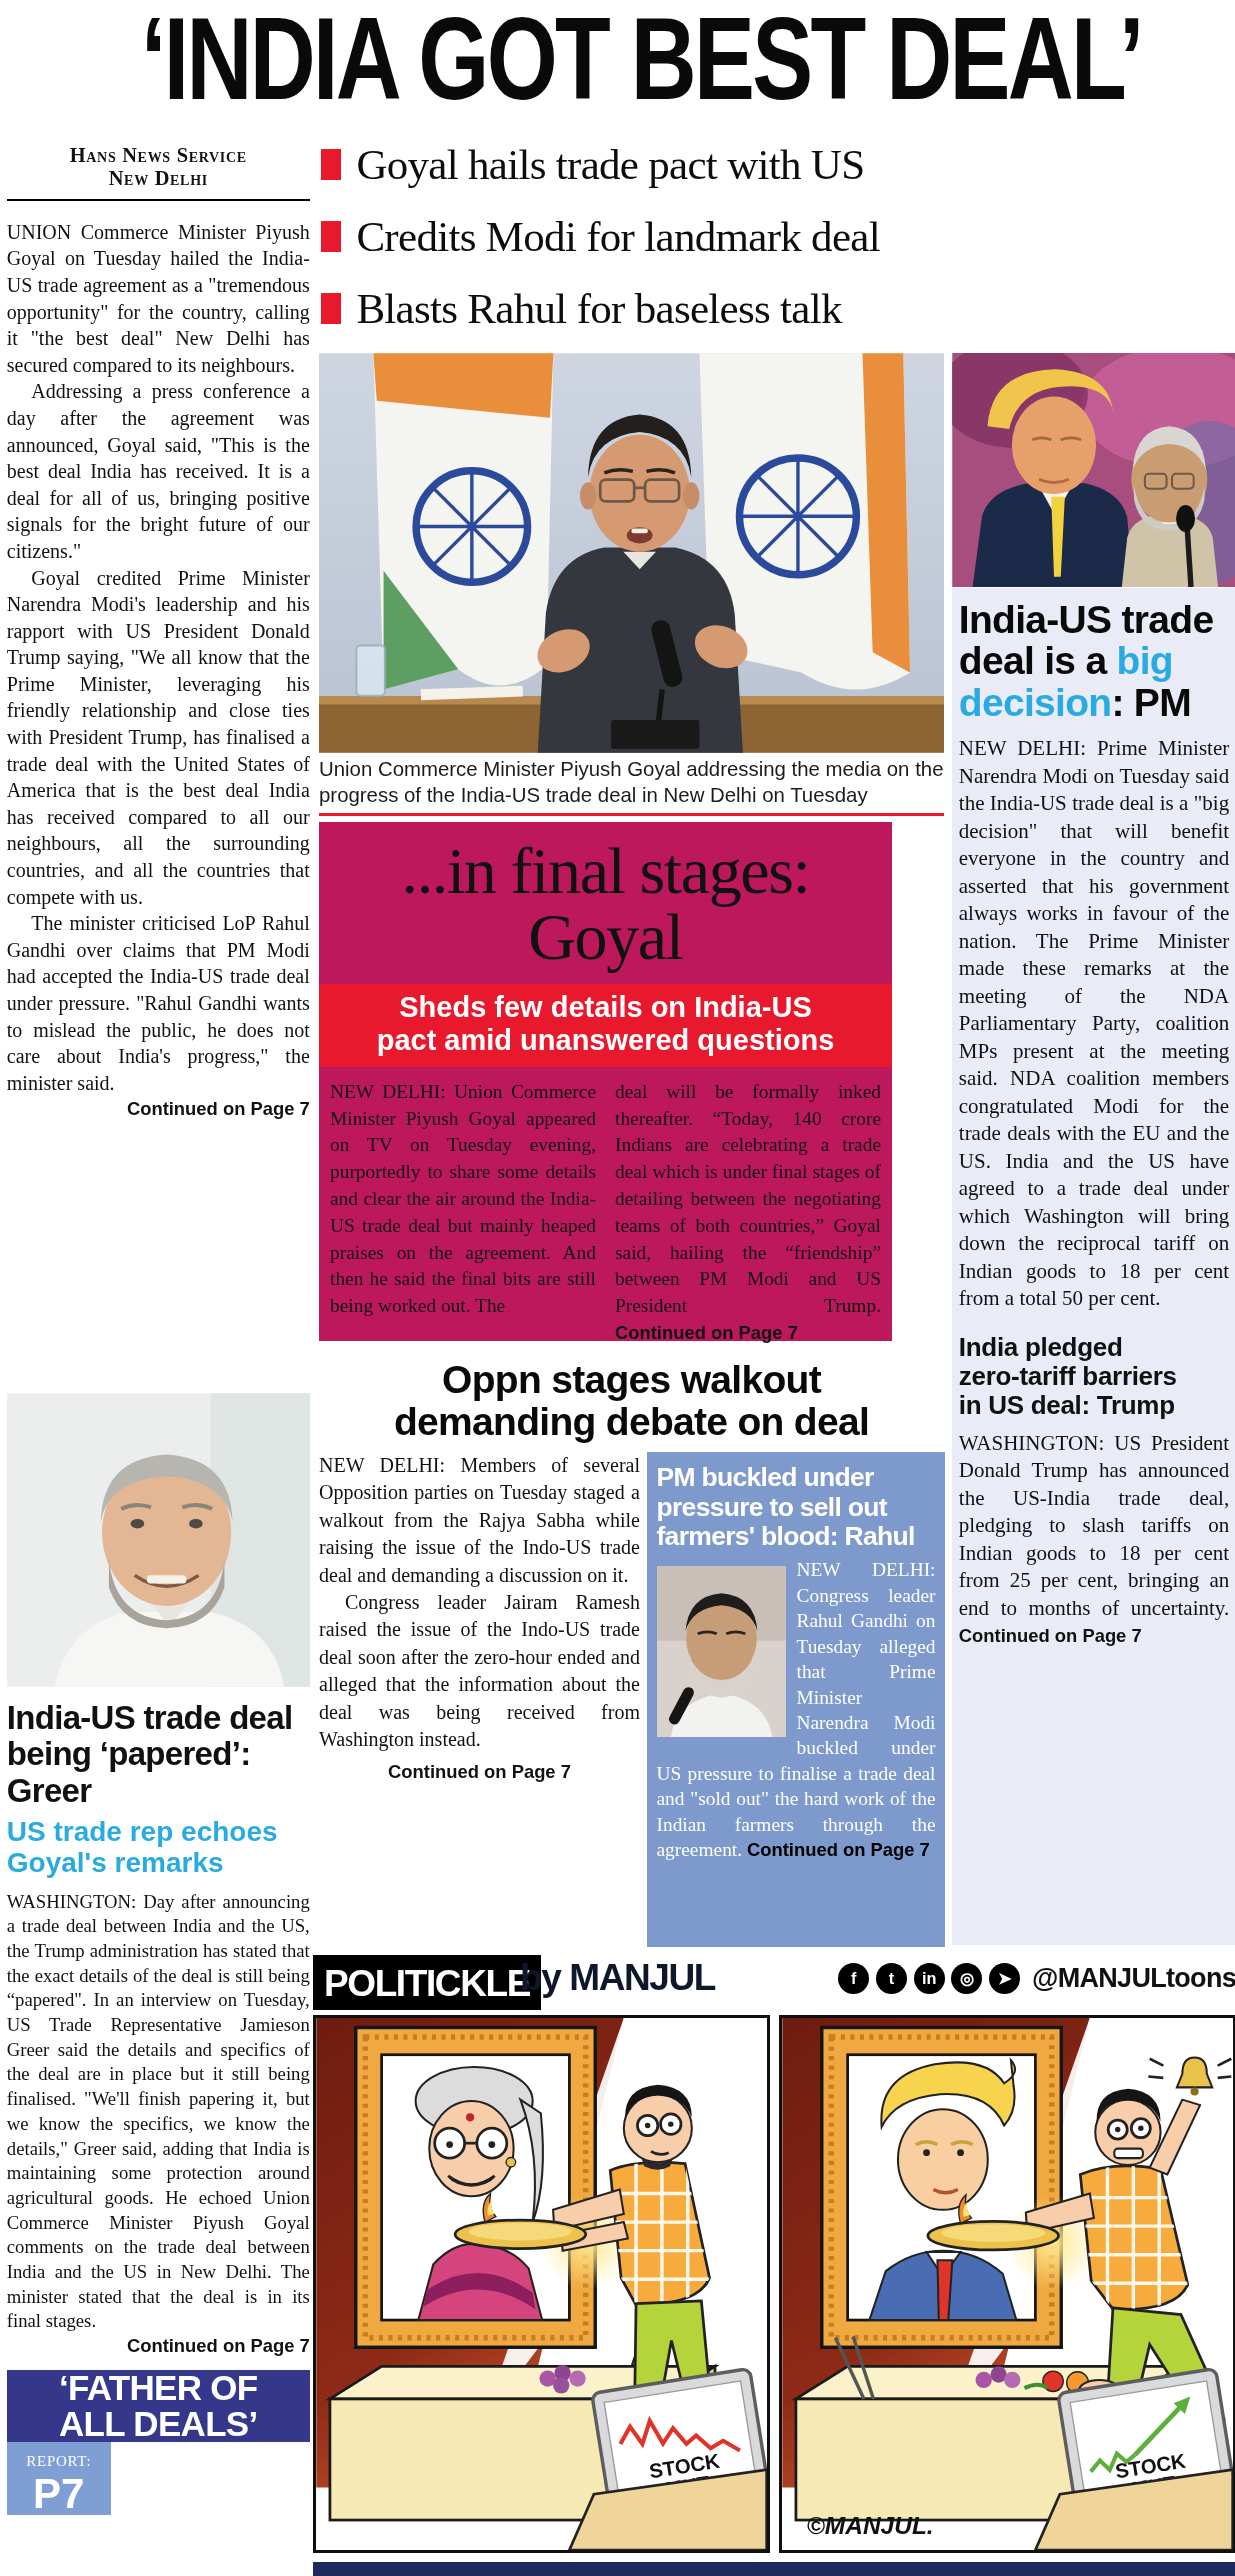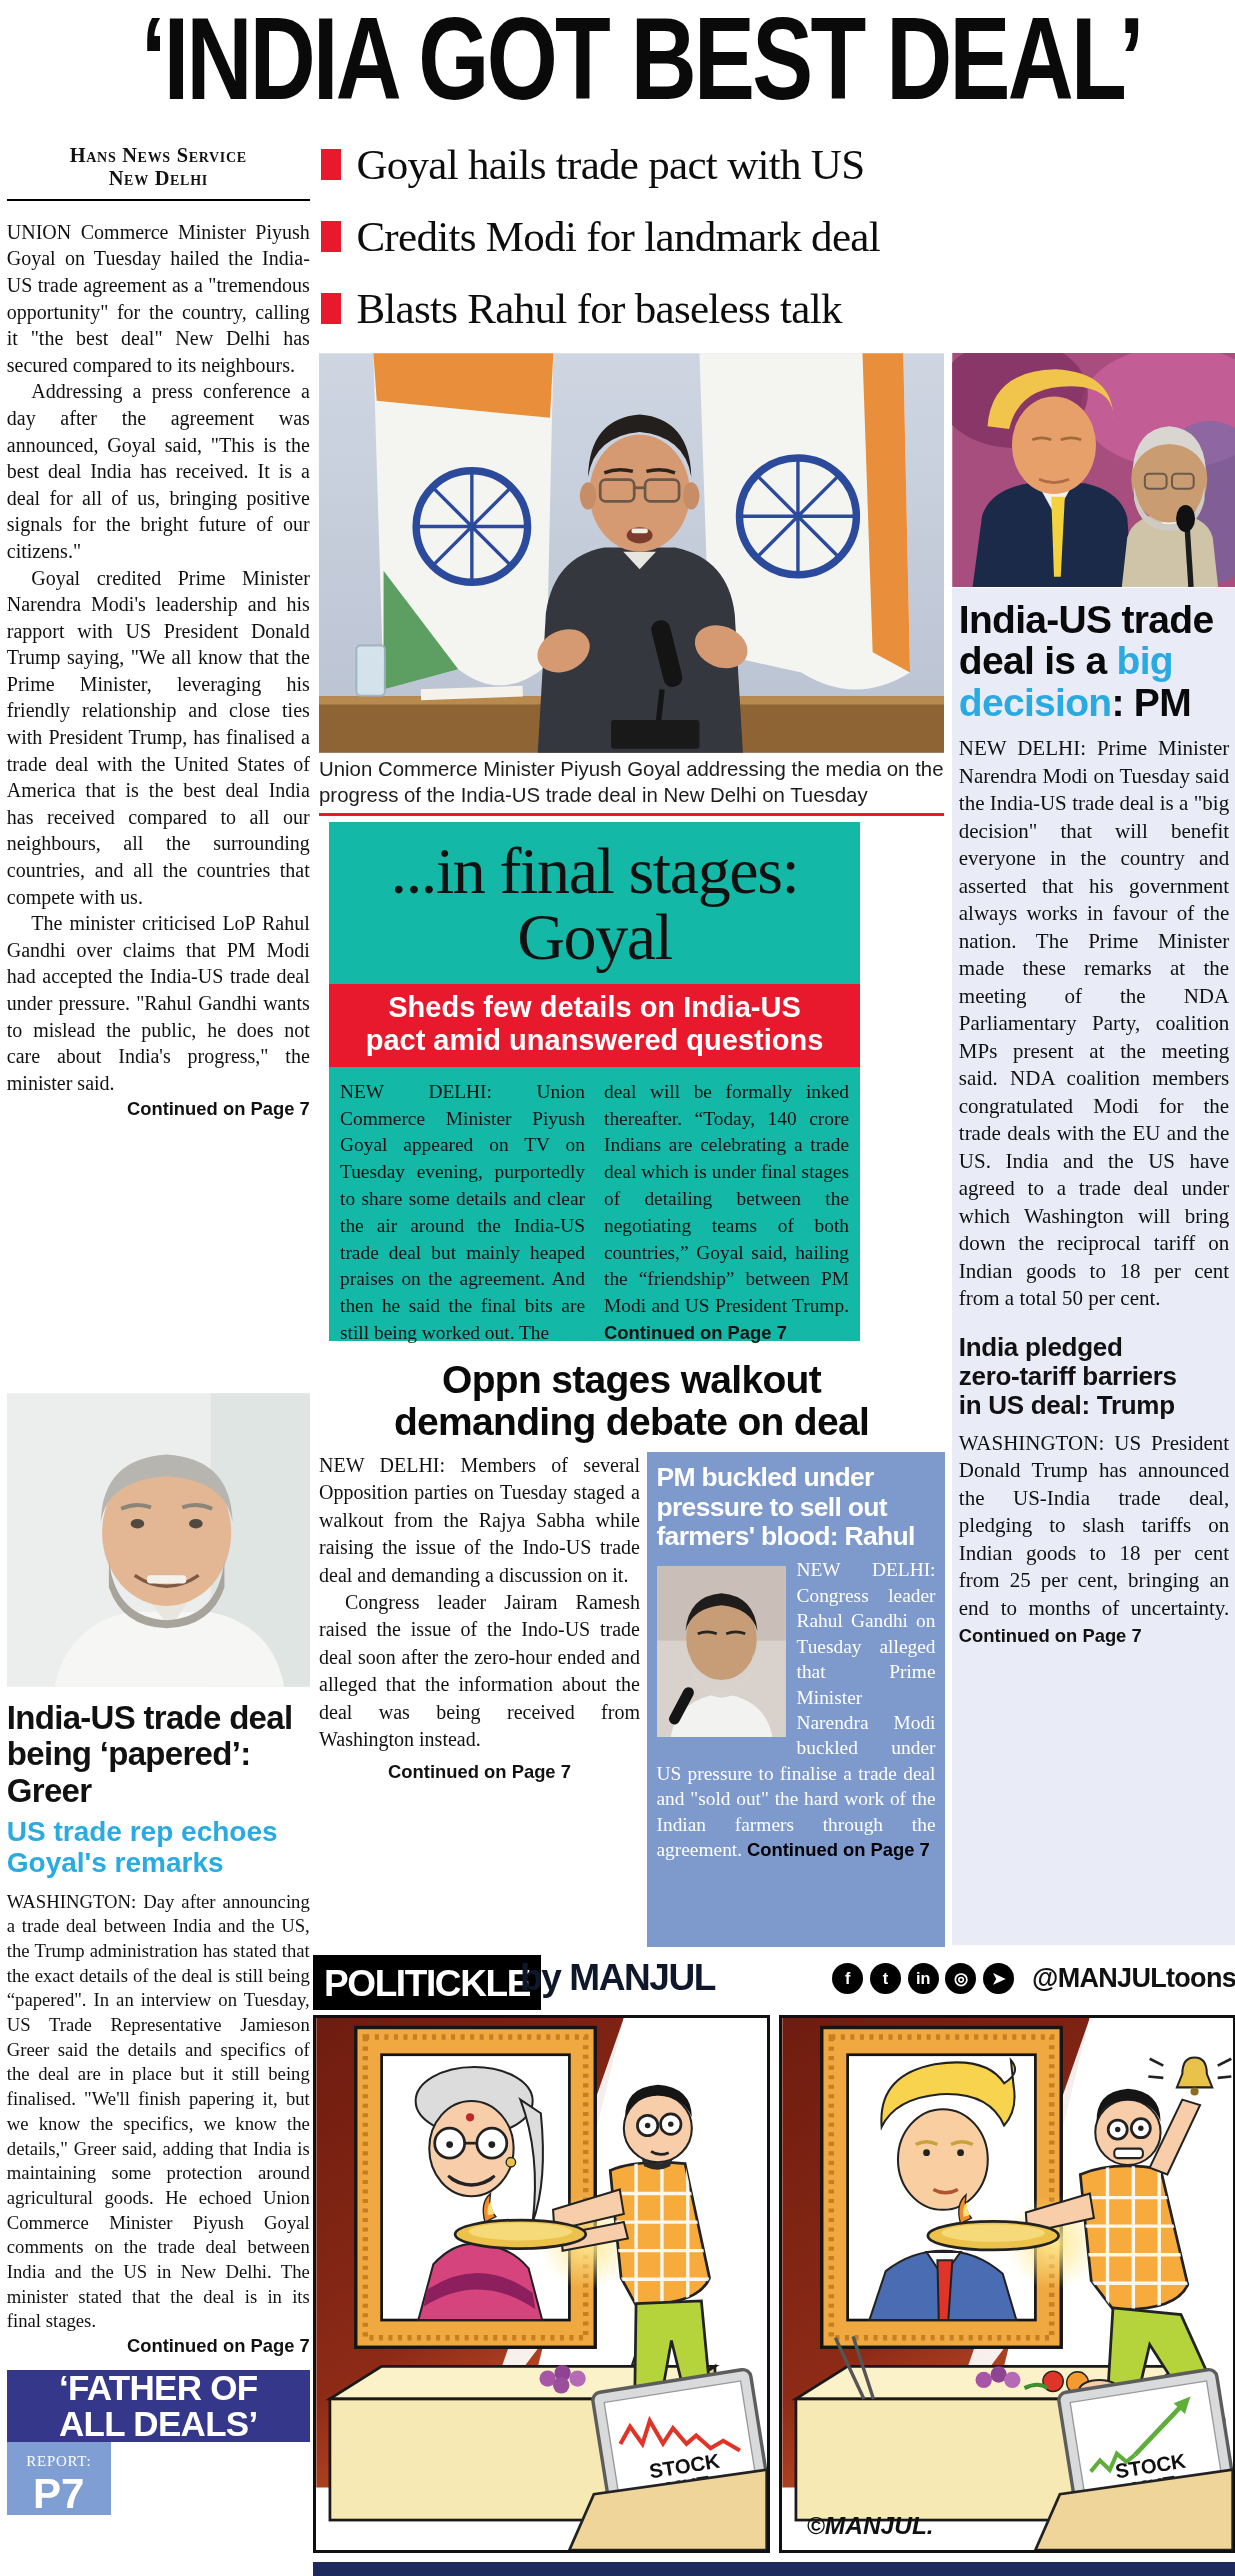--- a/index.html
+++ b/index.html
@@ -28,21 +28,21 @@
   .bullet-item{display:flex;align-items:center;height:72px;font-size:43px;letter-spacing:-0.7px;color:#0d0d0d;}
   .bullet-sq{width:20.4px;height:31px;background:#e8192c;margin-right:15px;flex:none;}
 
   
   #main-photo{left:319px;top:353px;width:625px;height:400px;}
   #photo-caption{left:319px;top:757px;width:625px;font-family:"Liberation Sans",sans-serif;
                  font-size:20.4px;line-height:1.27;color:#1c1c1c;}
   #red-rule{left:319px;top:813px;width:625px;height:3.4px;background:#e8192c;}
 
   
-  #final-stages{left:329px;top:822px;width:531px;height:519px;background:#14b8a6;}
+  #final-stages{left:319px;top:822px;width:573px;height:519px;background:#be185d;}
   .fs-head{text-align:center;font-size:66px;line-height:1;letter-spacing:-1.4px;margin-top:16.3px;}
   .fs-banner{background:#e8192c;color:#fff;text-align:center;font-family:"Liberation Sans",sans-serif;
              font-weight:bold;font-size:29px;line-height:1.16;padding:6.8px 0 8.8px;margin-top:13.6px;}
   .fs-cols{display:flex;gap:19px;padding:12.2px 11px 0;}
   .fs-col{flex:1;font-size:19.4px;line-height:1.38;text-align:justify;}
   .inline-cont{font-family:"Liberation Sans",sans-serif;font-weight:bold;font-size:18.4px;white-space:nowrap;}
 
   
   #tm-photo{left:952px;top:353px;width:284px;height:234px;}
   #right-panel{left:952px;top:588px;width:284px;height:1357px;background:#e9ebf6;box-sizing:border-box;}
@@ -88,21 +88,21 @@
 
   
   #politickle{left:313px;top:1955px;width:923px;height:58px;}
   .pk-title{position:absolute;left:0;top:0;background:#000;color:#fff;font-family:"Liberation Sans",sans-serif;
             font-weight:bold;font-size:37px;line-height:1;letter-spacing:-1.4px;padding:9.5px 11px 8.2px;}
   .pk-by{position:absolute;left:207px;top:4px;font-family:"Liberation Sans",sans-serif;font-weight:bold;
          font-size:37px;line-height:1;letter-spacing:-1.4px;color:#0f172a;}
   .pk-right{position:absolute;right:0;top:8.2px;display:flex;align-items:center;gap:6.8px;}
   .soc{width:31px;height:31px;border-radius:50%;background:#000;color:#fff;display:flex;align-items:center;
        justify-content:center;font-family:"Liberation Sans",sans-serif;font-weight:bold;font-size:16.3px;}
-  .pk-handle{font-family:"Liberation Sans",sans-serif;font-weight:bold;font-size:27px;letter-spacing:-0.7px;margin-left:11px;}
+  .pk-handle{font-family:"Liberation Sans",sans-serif;font-weight:bold;font-size:27px;letter-spacing:-0.7px;margin-left:5px;}
 
   
   .panel{border:3.4px solid #101010;box-sizing:border-box;background:#fff;}
   #cartoon-left{left:313px;top:2015px;width:457px;height:538px;}
   #cartoon-right{left:779px;top:2015px;width:457px;height:538px;}
 
   #bottom-bar{left:313px;top:2562px;width:923px;height:13.6px;background:#1e2a5e;}
 </style>
 </head>
 <body>

